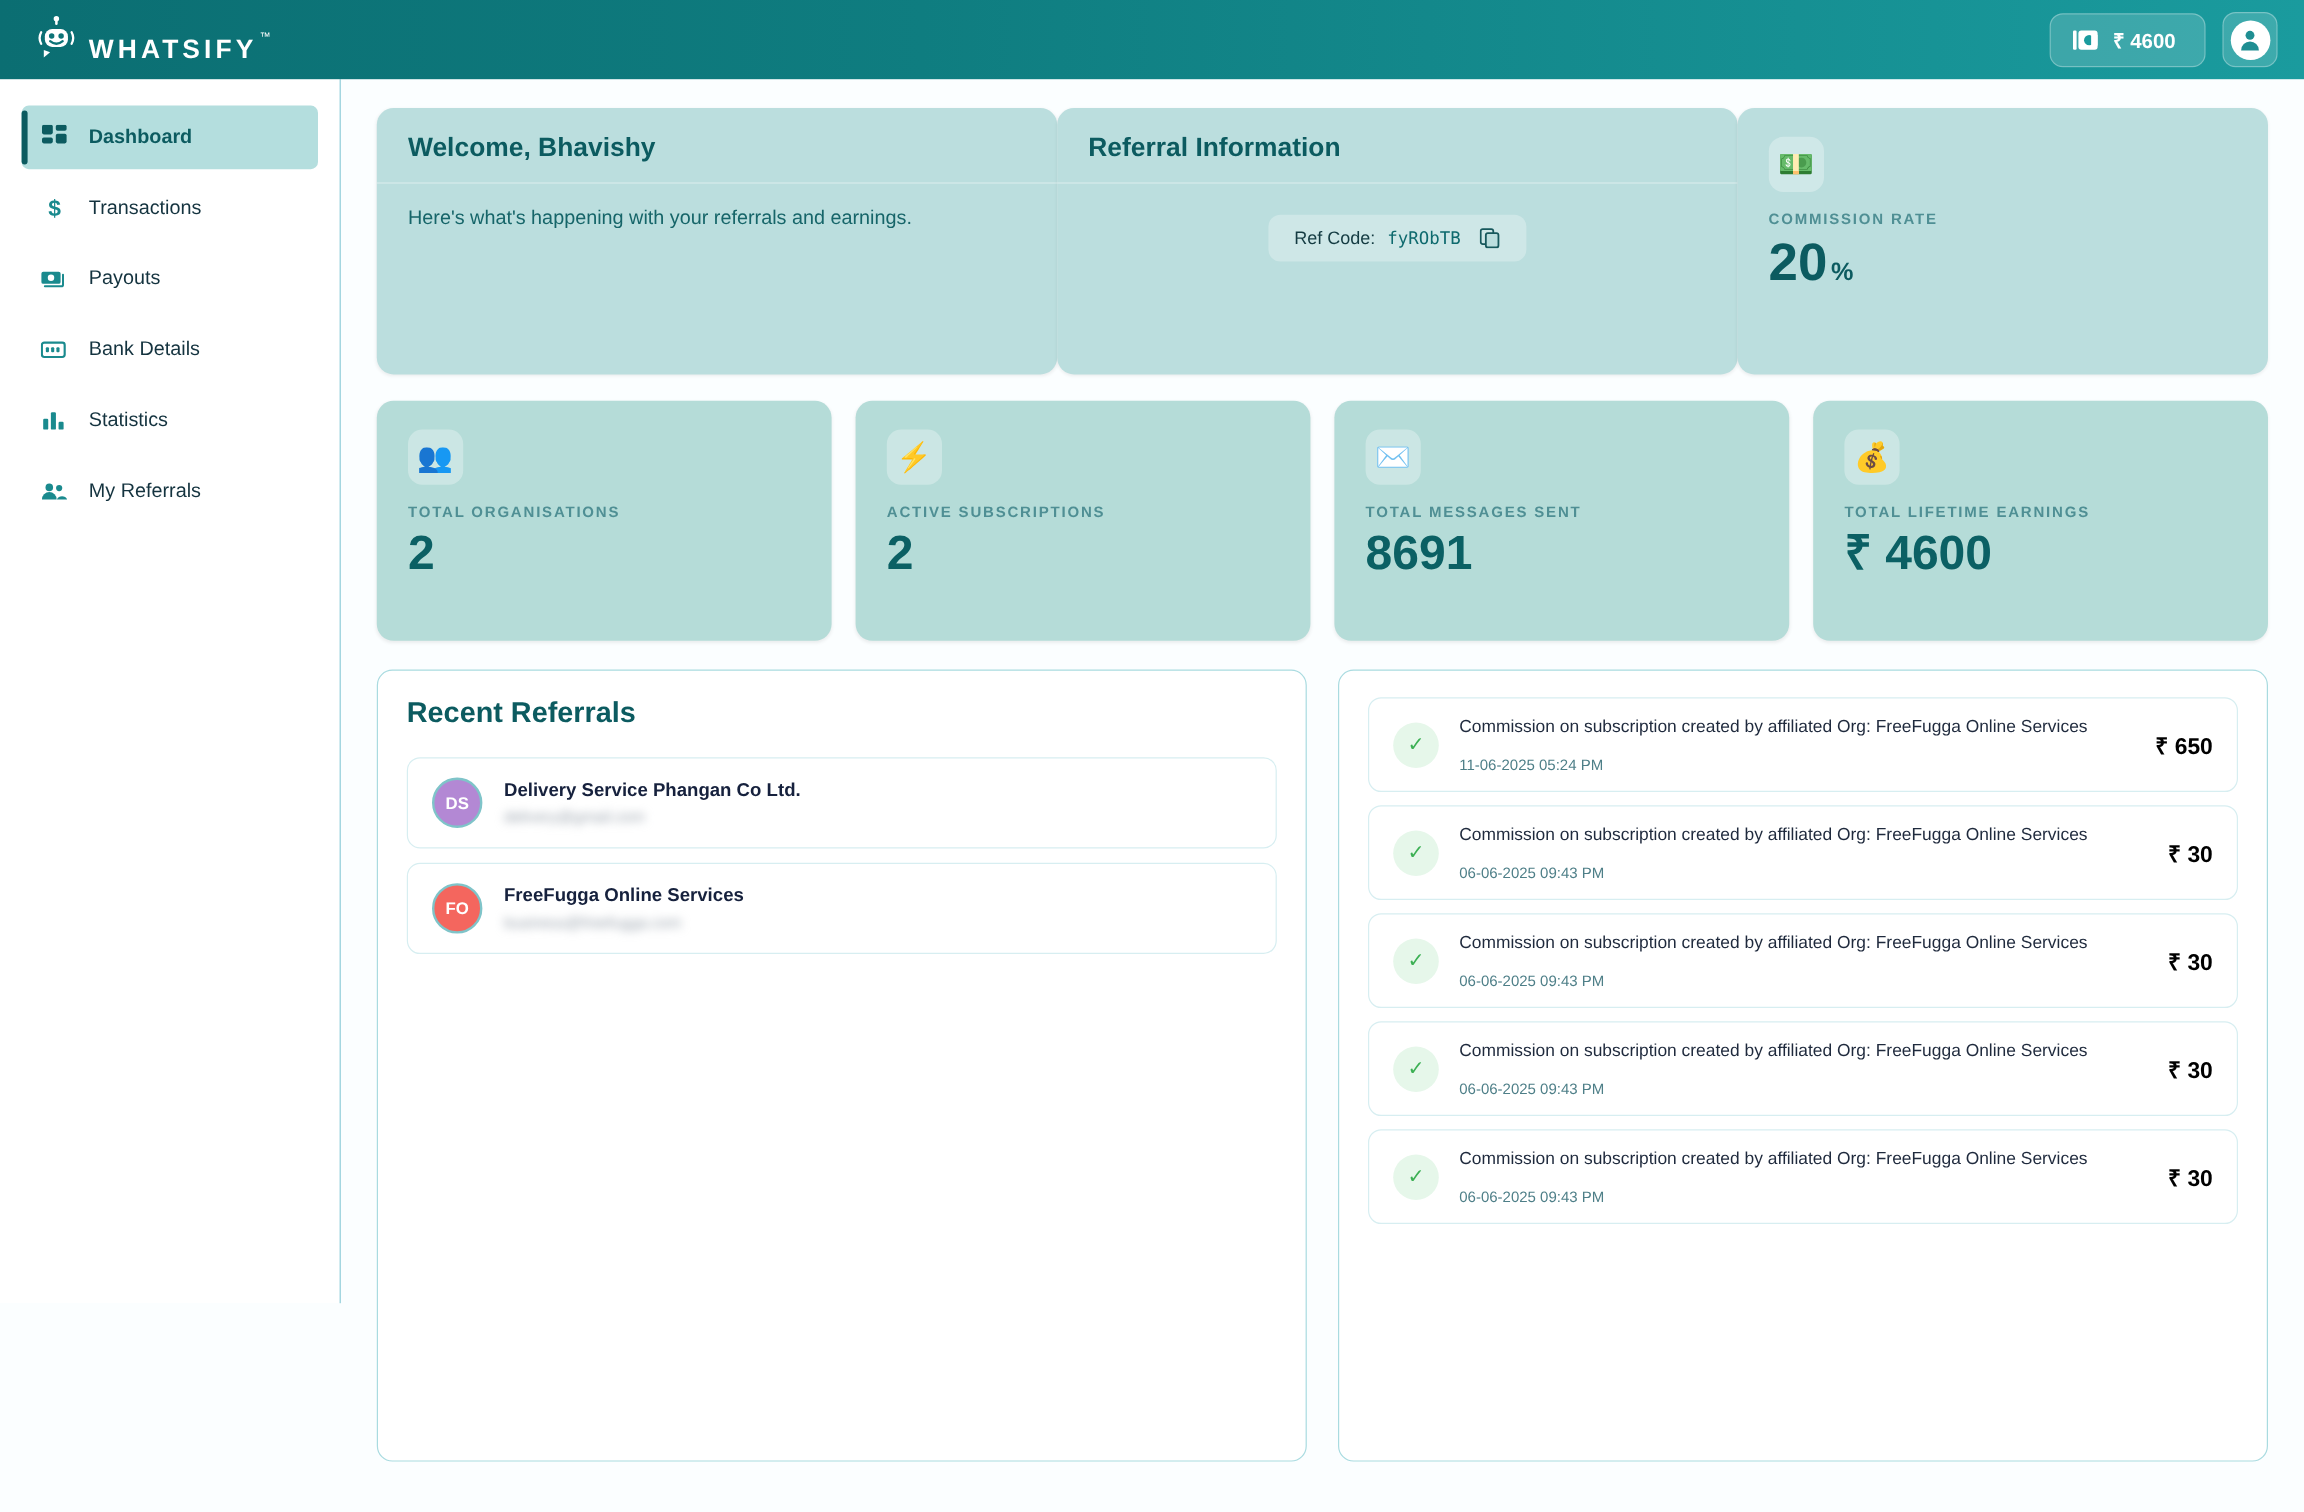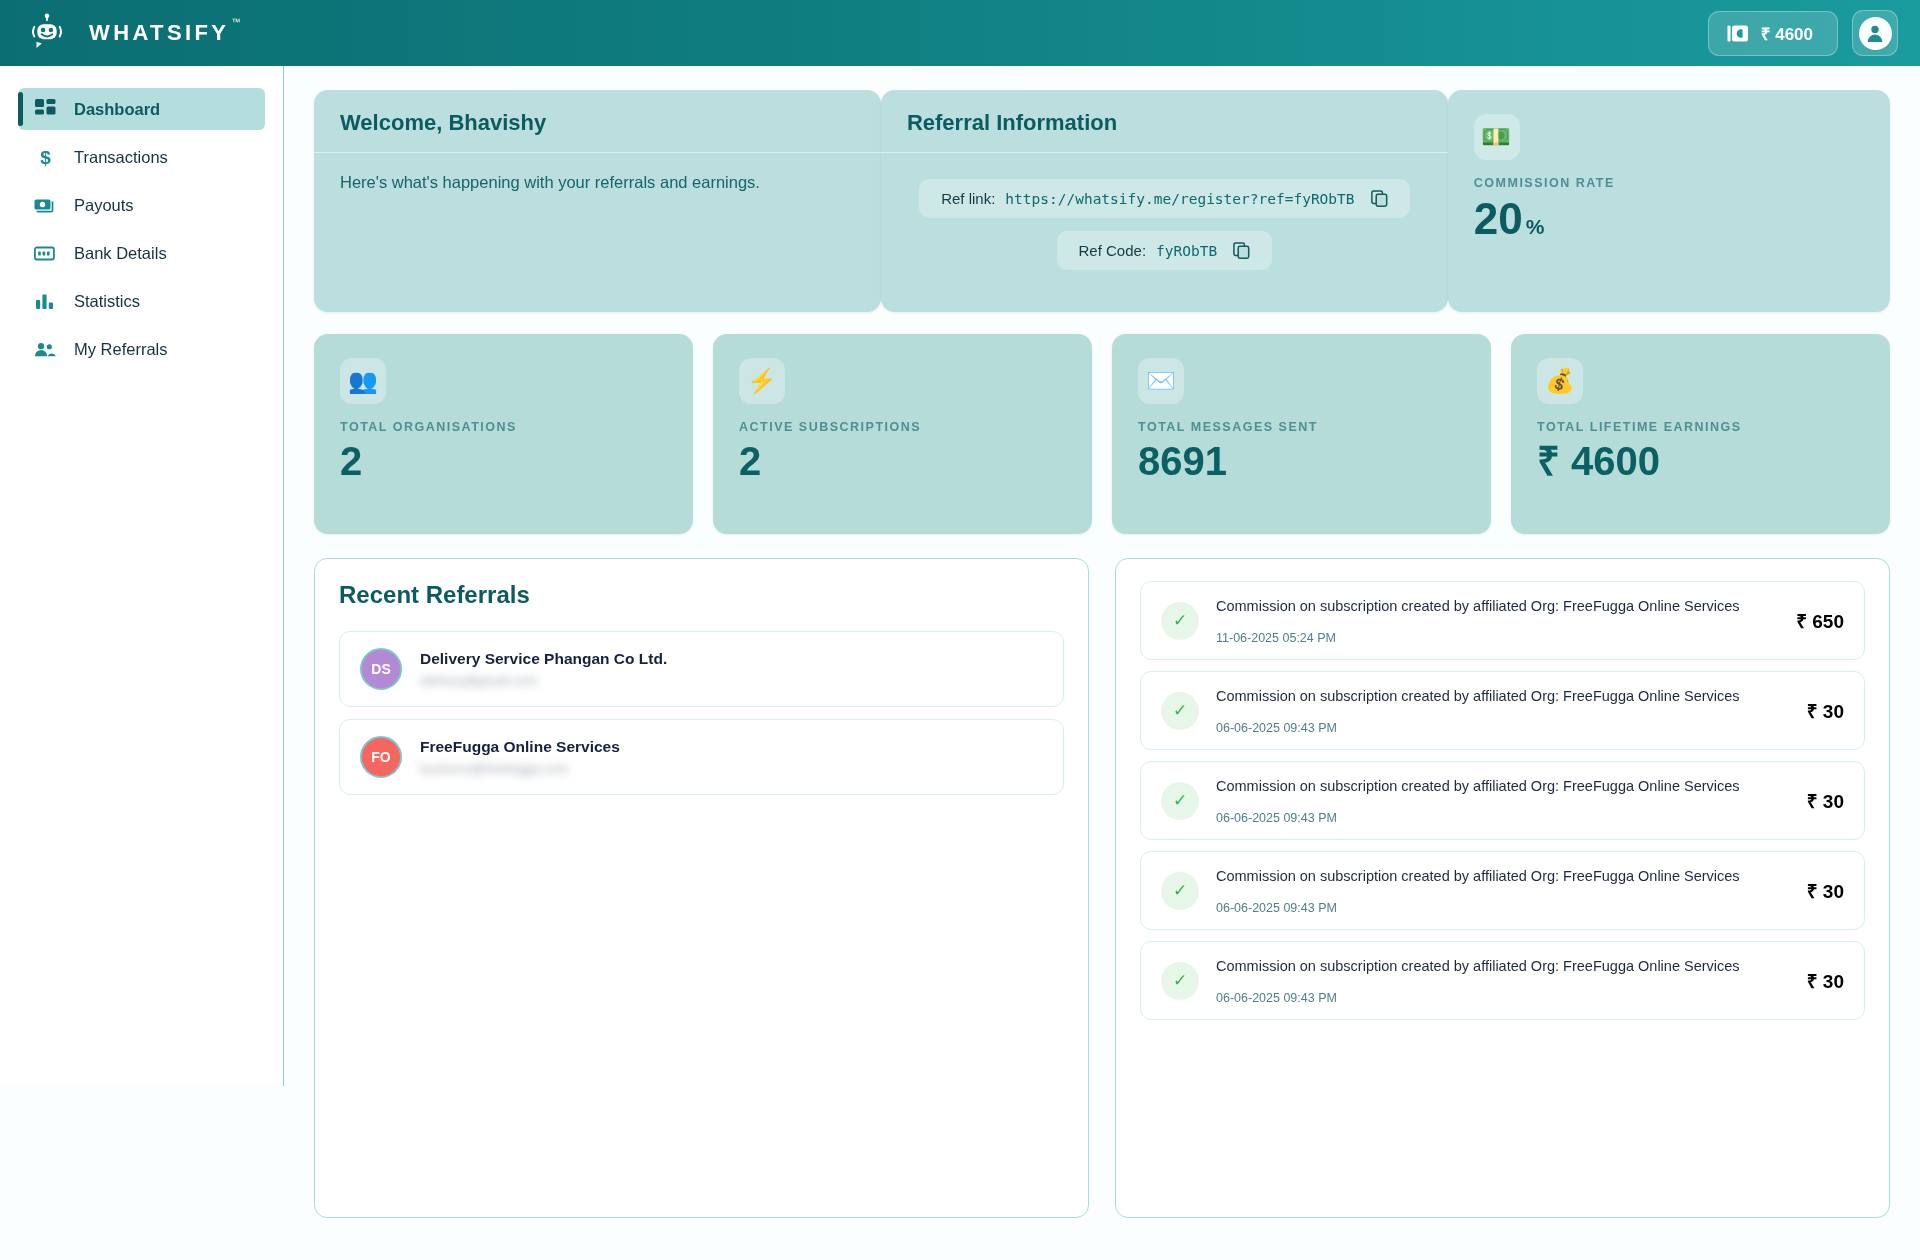--- a/index.html
+++ b/index.html
@@ -16,21 +16,21 @@
   .header {
     height: 66px;
     background: linear-gradient(90deg, #0b6e72 0%, #0f7d80 40%, #1a9b9e 100%);
     display: flex;
     align-items: center;
     justify-content: space-between;
     padding: 0 22px 0 26px;
     position: relative;
     z-index: 20;
   }
-  .brand { display: flex; align-items: center; gap: 21px; }
+  .brand { display: flex; align-items: flex-end; gap: 6px; }
   .brand-mark { width: 42px; height: 42px; display: block; }
   .brand-name {
     color: #ffffff;
     font-size: 22px;
     font-weight: bold;
     letter-spacing: 3.4px;
     position: relative;
   }
   .brand-tm {
     position: absolute; top: -3px; right: -11px;
@@ -69,21 +69,21 @@
   .sidebar {
     width: 284px;
     flex: 0 0 284px;
     background: #ffffff;
     border-right: 1px solid #8ecdd9;
     height: 1020px;
     padding: 22px 18px 0 18px;
   }
   .nav-item {
     display: flex; align-items: center; gap: 18px;
-    height: 42px;
+    height: 53px;
     padding: 0 16px;
     border-radius: 6px;
     margin-bottom: 6px;
     color: #14333f;
     font-size: 16.5px;
     cursor: pointer;
     position: relative;
   }
   .nav-item .nav-label { line-height: 1; }
   .nav-item.active {
@@ -360,30 +360,20 @@
         </div>
       </div>
 
       <div class="tealcard">
         <div class="tealcard-head">
           <div class="tealcard-title">Referral Information</div>
         </div>
         <div class="tealcard-body">
           <div class="ref-rows">
 
-            <div class="ref-pill">
-              <span class="ref-pill-label">Ref link:</span>
-              <span class="ref-pill-value">https://whatsify.me/register?ref=fyRObTB</span>
-              <span class="copy-ic">
-                <svg width="17" height="17" viewBox="0 0 17 17">
-                  <rect x="0.9" y="0.9" width="10.5" height="12.5" rx="1.7" fill="none" stroke="#16585c" stroke-width="1.5"></rect>
-                  <rect x="5.2" y="4.2" width="10.5" height="12" rx="1.7" fill="#bbdede" stroke="#16585c" stroke-width="1.5"></rect>
-                </svg>
-              </span>
-            </div>
 
             <div class="ref-pill">
               <span class="ref-pill-label">Ref Code:</span>
               <span class="ref-pill-value">fyRObTB</span>
               <span class="copy-ic">
                 <svg width="17" height="17" viewBox="0 0 17 17">
                   <rect x="0.9" y="0.9" width="10.5" height="12.5" rx="1.7" fill="none" stroke="#16585c" stroke-width="1.5"></rect>
                   <rect x="5.2" y="4.2" width="10.5" height="12" rx="1.7" fill="#bbdede" stroke="#16585c" stroke-width="1.5"></rect>
                 </svg>
               </span>

